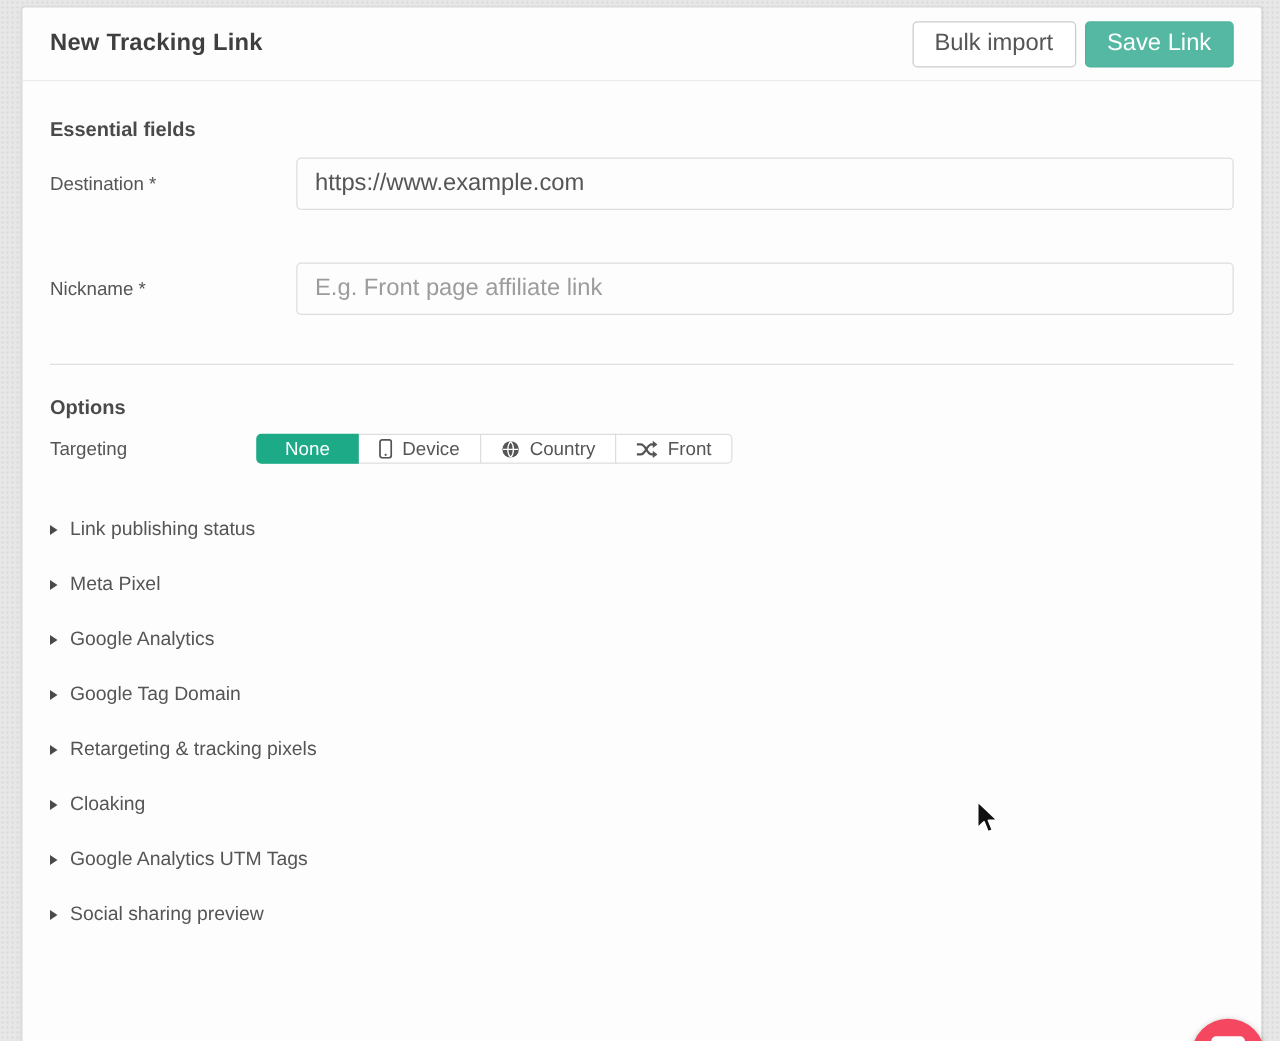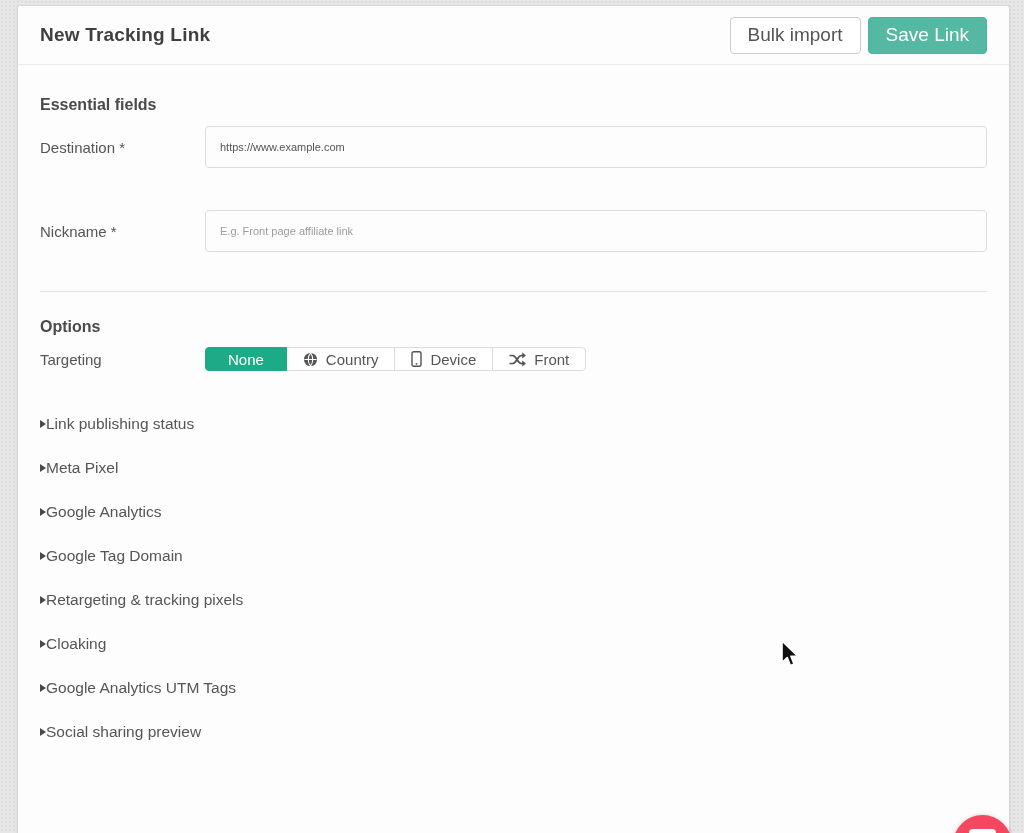--- a/index.html
+++ b/index.html
@@ -35,41 +35,41 @@
   .btn-save { border:1px solid #4fb29c; color:#fff; margin-left:7px; }
   .form { padding:0 22px; }
   .section-heading { font-size:16px; font-weight:700; color:#4a4a4a; }
   .heading-essential { padding-top:31px; }
   .form-row { display:flex; align-items:center; }
   .row-destination { margin-top:12px; }
   .row-nickname { margin-top:42px; }
   .form-label { width:165px; flex:0 0 165px; font-size:15px; color:#555; }
   .text-input {
     flex:1; height:42px; border:1px solid #ddd; border-radius:4px;
-    padding:0 14px; font-size:11px; color:#555; background:#fdfdfd;
-    font-family:inherit; outline:none;
+    padding:0 14px; font-size:19px; color:#555; background:#fdfdfd;
+    font-family:inherit; outline:none;margin-left:32px;
   }
   .text-input::placeholder { color:#9c9c9c; opacity:1; }
   .divider { margin-top:39px; border-top:1px solid #e0e0e0; }
   .heading-options { margin-top:26px; }
   .row-targeting { margin-top:11px; align-items:center; }
   .btn-group { display:flex; }
   .tbtn {
     height:24px; display:inline-flex; align-items:center; gap:8px;
     padding:0 16px; background:#fff; border:1px solid #ddd; color:#555;
     font-size:15px; margin-left:-1px; cursor:pointer; font-family:inherit;
     position:relative;
   }
   .tbtn:first-child { margin-left:0; border-radius:4px 0 0 4px; padding:0 22px; }
   .tbtn:last-child { border-radius:0 4px 4px 0; }
   .tbtn.selected { color:#fff; z-index:1; }
   .tbtn svg { display:block; }
   .collapsible-list { margin-top:31px; }
   .collapsible-row {
-    height:44px; display:flex; align-items:center; 
+    height:44px; display:flex; align-items:center; gap:10px;
     font-size:15.5px; color:#555; cursor:pointer;
   }
   .caret {
     width:0; height:0;
     border-left:6px solid #4a4a4a;
     border-top:4.5px solid transparent;
     border-bottom:4.5px solid transparent;
     flex:0 0 auto;
   }
   .chat-widget {
@@ -110,38 +110,38 @@
 
     <div class="divider"></div>
 
     <div class="section-heading heading-options">Options</div>
 
     <div class="form-row row-targeting">
       <label class="form-label">Targeting</label>
       <div class="btn-group">
         <button class="tbtn selected" id="tbtn-none" style="background: rgb(28, 170, 135); border-color: rgb(28, 170, 135);">
           <span>None</span>
+        </button>
+        <button class="tbtn">
+          <span>
+            <svg width="11" height="16" viewBox="0 0 11 16">
+              <rect x="1" y="0.8" width="9" height="14.4" rx="1.8" fill="none" stroke="#555" stroke-width="1.4"></rect>
+              <circle cx="5.5" cy="12.8" r="0.9" fill="#555"></circle>
+            </svg>
+          </span>
+          <span>Device</span>
         </button>
         <button class="tbtn">
           <span>
             <svg width="15" height="15" viewBox="0 0 16 16">
               <circle cx="8" cy="8" r="7" fill="#555"></circle>
               <path d="M1.5 8 h13 M8 1.2 c-3.2 3.4 -3.2 10.2 0 13.6 M8 1.2 c3.2 3.4 3.2 10.2 0 13.6" stroke="#fff" stroke-width="1.1" fill="none"></path>
             </svg>
           </span>
           <span>Country</span>
-        </button>
-        <button class="tbtn">
-          <span>
-            <svg width="11" height="16" viewBox="0 0 11 16">
-              <rect x="1" y="0.8" width="9" height="14.4" rx="1.8" fill="none" stroke="#555" stroke-width="1.4"></rect>
-              <circle cx="5.5" cy="12.8" r="0.9" fill="#555"></circle>
-            </svg>
-          </span>
-          <span>Device</span>
         </button>
         <button class="tbtn">
           <span>
             <svg width="17" height="15" viewBox="0 0 17 15">
               <path d="M0.5 3.5 h3 c4.5 0 4.5 8 9 8 h1.5" fill="none" stroke="#555" stroke-width="1.7"></path>
               <path d="M0.5 11.5 h3 c4.5 0 4.5 -8 9 -8 h1.5" fill="none" stroke="#555" stroke-width="1.7"></path>
               <path d="M13.2 0.6 L17 3.5 L13.2 6.4 Z" fill="#555"></path>
               <path d="M13.2 8.6 L17 11.5 L13.2 14.4 Z" fill="#555"></path>
             </svg>
           </span>

